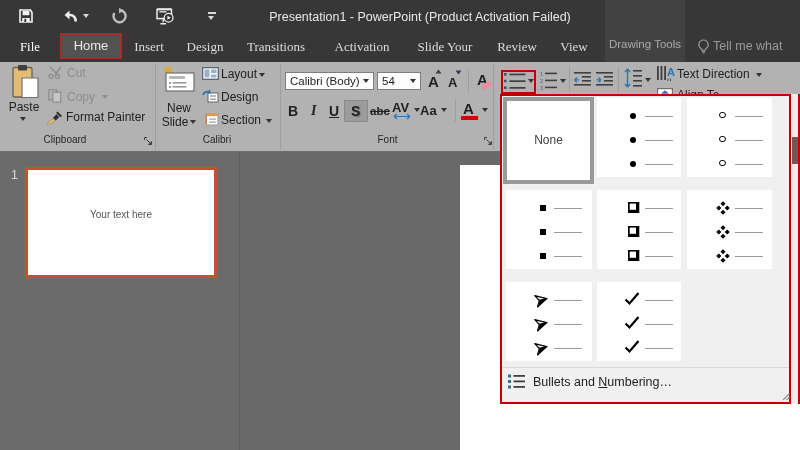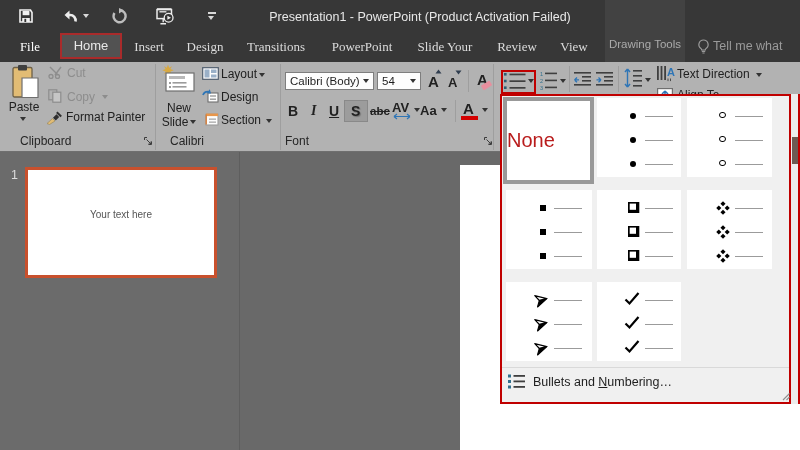--- a/index.html
+++ b/index.html
@@ -14,21 +14,21 @@
   #ctxblock { position:absolute; left:605px; top:0; width:80px; height:62px; background:#424242; }
   #title { position:absolute; left:240px; top:10px; width:360px; text-align:center; font-size:12.5px; color:#e8e8e8; white-space:nowrap; }
   #drawtools { position:absolute; left:605px; top:11px; width:80px; text-align:center; font-size:11.5px; color:#ababab;margin-top:27px; }
   .tab { position:absolute; top:34px; height:25px; line-height:25px; font-size:13px; color:#dcdcdc; text-align:center; white-space:nowrap;font-family:Liberation Serif, serif; }
   #hometab { position:absolute; left:60px; top:33px; width:62px; height:26px; background:#525252; border:2px solid #a92b2b; color:#e8e8e8; font-size:13px; text-align:center; line-height:22px; }
   #tellme { position:absolute; left:713px; top:34px; height:25px; line-height:25px; font-size:12.5px; color:#9a9a9a; }
 
   
   #ribbon { position:absolute; left:0; top:62px; width:800px; height:90px; background:#b2b2b2; border-bottom:1px solid #6f6f6f; }
   .rsep { position:absolute; top:64px; width:1px; height:86px; background:#9e9e9e; }
-  .rlabel { position:absolute; top:72px; font-size:12px; color:#262626; text-align:left; }
+  .rlabel { position:absolute; top:72px; font-size:10px; color:#262626; text-align:center; }
   .rtext { position:absolute; font-size:12px; color:#212121; white-space:nowrap; }
   .rdis { color:#8d8d8d !important; }
   .caret { position:absolute; width:0; height:0; border-left:3.5px solid transparent; border-right:3.5px solid transparent; border-top:4px solid #333; }
   .caretd { border-top-color:#8d8d8d; }
   .combo { position:absolute; background:#fdfdfd; border:1px solid #7e7e7e; font-size:11.5px; color:#1e1e1e; }
   .launcher { position:absolute; width:8px; height:8px; }
 
   
   #panel { position:absolute; left:0; top:152px; width:240px; height:298px; background:#6b6b6b; border-right:1px solid #5e5e5e; }
   #thumb { position:absolute; left:25px; top:167px; width:192px; height:111px; background:#ffffff; border:3px solid #c8502d; }
@@ -36,21 +36,21 @@
 
   
   #scrollstrip { position:absolute; left:791px; top:94px; width:9px; height:310px; background:#ededed; }
   #scrollthumb { position:absolute; left:792px; top:137px; width:8px; height:27px; background:#6e5a52; }
   #redline { position:absolute; left:798px; top:94px; width:2px; height:310px; background:#c00000; }
 
   
   #dropdown { position:absolute; left:500px; top:94px; width:291px; height:310px; background:#f0f0f0; border:2px solid #c00000; }
   .cell { position:absolute; background:#ffffff; }
   .bl { position:absolute; height:1px; background:#9b9b9b; width:28px; left:48px; }
-  #nonecell { position:absolute; left:503px; top:97px; width:91px; height:87px; border:4px solid #999999; background:#ffffff; font-size:20px; color:#b91c1c; line-height:79px; }
+  #nonecell { position:absolute; left:503px; top:97px; width:91px; height:87px; border:4px solid #999999; background:#ffffff; font-size:12px; color:#404040; text-align:center; line-height:79px; }
 
   
   #bulletsbox { position:absolute; left:501px; top:70px; width:35px; height:24px; border:2px solid #c00000; }
 </style>
 </head>
 <body>
 <div id="app">
 
   <div id="header"></div>
   <div id="ctxblock"></div>
@@ -81,21 +81,21 @@
     <path d="M7.2 10.6 L7.2 14.2 M4.4 15.8 h5.6" stroke="#ececec" stroke-width="1.4"></path>
   </svg>
   <div class="abs" style="left:208px;top:12px;width:8px;height:1.5px;background:#d9d9d9"></div>
   <div class="caret" style="left:208px;top:16px;border-top-color:#d9d9d9"></div>
 
   <div class="tab" style="left:12px;width:36px;color:#ffffff">File</div>
   <div id="hometab">Home</div>
   <div class="tab" style="left:128px;width:42px">Insert</div>
   <div class="tab" style="left:181px;width:48px">Design</div>
   <div class="tab" style="left:241px;width:70px">Transitions</div>
-  <div class="tab" style="left:325px;width:74px">PowerPoint</div>
+  <div class="tab" style="left:325px;width:74px">Activation</div>
   <div class="tab" style="left:410px;width:70px">Slide Your</div>
   <div class="tab" style="left:494px;width:46px">Review</div>
   <div class="tab" style="left:557px;width:34px">View</div>
   <svg class="abs" style="left:697px;top:39px" width="13" height="15" viewBox="0 0 13 15">
     <path d="M6.5 1 a4.6 4.6 0 0 1 2.6 8.4 c-0.6 0.5 -0.8 1 -0.8 1.6 h-3.6 c0 -0.6 -0.2 -1.1 -0.8 -1.6 A4.6 4.6 0 0 1 6.5 1 Z" fill="none" stroke="#9a9a9a" stroke-width="1.2"></path>
     <path d="M4.8 12.4 h3.4 M5.4 14 h2.2" stroke="#9a9a9a" stroke-width="1.1"></path>
   </svg>
   <div id="tellme">Tell me what you</div>
 
   <div id="ribbon"></div>

